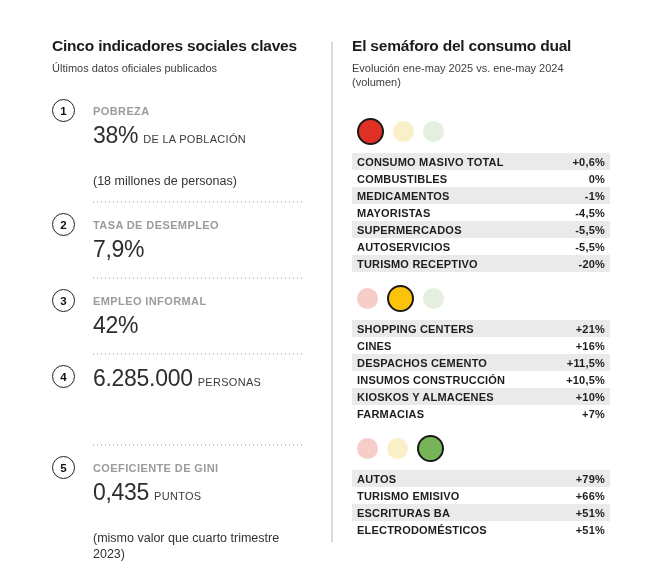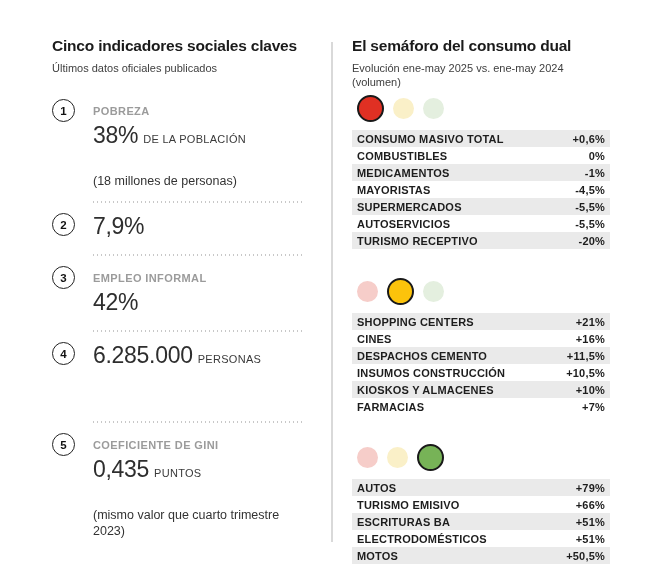--- a/index.html
+++ b/index.html
@@ -25,22 +25,22 @@
   .ind-note{font-size:12.5px;color:#333;margin-top:20px;min-height:16px;line-height:16px;}
   .dotted{height:2px;margin-top:12px;
     background-image:repeating-linear-gradient(90deg,#c8c8c8 0 1.5px,transparent 1.5px 4px);}
   .indicator:last-child .dotted{display:none;}
 
   
   .divider{position:absolute;left:331px;top:42px;width:1.5px;height:500px;background:#d9d9d9;}
 
   
   .right-col{position:absolute;left:352px;top:36px;width:260px;}
-  .right-col .panel-subtitle{margin-bottom:5px;}
-  .section{margin-bottom:28px;}
+  .right-col .panel-subtitle{margin-bottom:28px;}
+  .section{margin-bottom:12px;}
   .lights{display:flex;align-items:center;gap:9px;height:29px;margin-bottom:7px;padding-left:5px;}
   .light{border-radius:50%;flex:0 0 auto;}
   .light.off-red{width:21px;height:21px;background:var(--red-off);}
   .light.off-yellow{width:21px;height:21px;background:var(--yellow-off);}
   .light.off-green{width:21px;height:21px;background:var(--green-off);}
   .light.on-red{width:23px;height:23px;background:var(--red-on);border:2.5px solid #191919;}
   .light.on-yellow{width:23px;height:23px;background:var(--yellow-on);border:2.5px solid #191919;}
   .light.on-green{width:23px;height:23px;background:var(--green-on);border:2.5px solid #191919;}
   .rows{width:258px;}
   .trow{display:flex;justify-content:space-between;align-items:center;height:17px;
@@ -68,20 +68,21 @@
       <div class="ind-note">(18 millones de personas)</div>
       <div class="dotted"></div>
     </div>
   </div>
 
   <div class="indicator">
     <div class="num-circle">
       <span>2</span>
     </div>
     <div class="ind-body">
+      <div class="ind-label">TASA DE DESEMPLEO</div>
       <div class="ind-value-row">
         <span class="ind-value">7,9%</span>
       </div>
       <div class="dotted"></div>
     </div>
   </div>
 
   <div class="indicator">
     <div class="num-circle">
       <span>3</span>
@@ -233,23 +234,19 @@
   <div class="trow">
     <span class="tlabel">ESCRITURAS BA</span>
     <span class="tvalue">+51%</span>
   </div>
 
   <div class="trow">
     <span class="tlabel">ELECTRODOMÉSTICOS</span>
     <span class="tvalue">+51%</span>
   </div>
 
-  <div class="trow">
-    <span class="tlabel">MOTOS</span>
-    <span class="tvalue">+50,5%</span>
-  </div>
 </div>
   </div>
 </div>
 
   </div>
 
 </div>
 
 </body></html>

